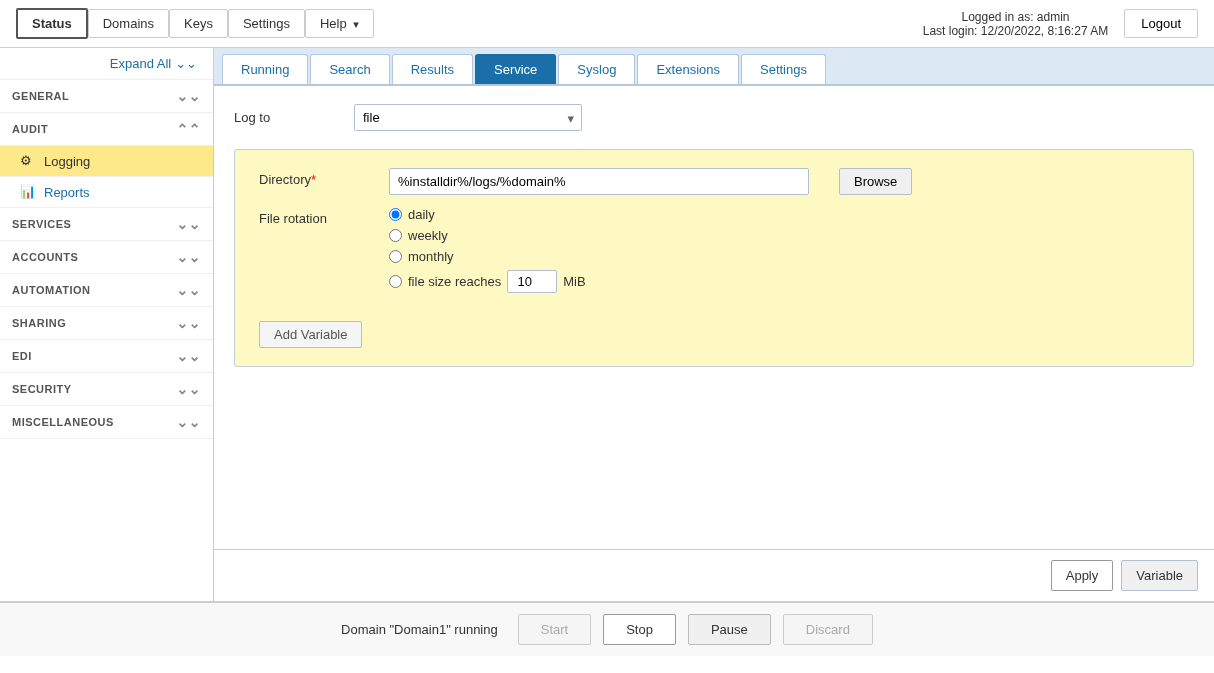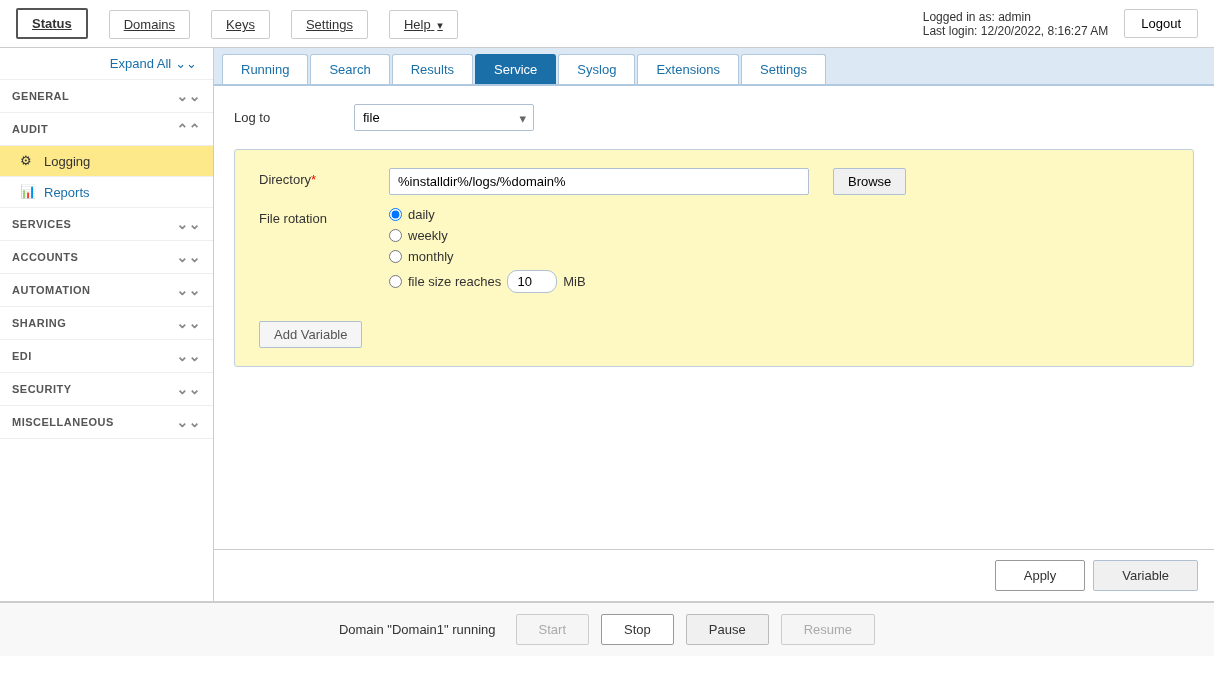--- a/index.html
+++ b/index.html
@@ -3,28 +3,28 @@
   <meta charset="utf-8">
   <style>
     * { box-sizing: border-box; margin: 0; padding: 0; }
     body { font-family: Arial, sans-serif; font-size: 13px; background: #fff; color: #333; }
 
     
     .top-nav {
       display: flex; align-items: center; justify-content: space-between;
       padding: 8px 16px; border-bottom: 1px solid #ccc; background: #fff;
     }
-    .top-nav-left { display: flex; gap: 21px; align-items: flex-end; text-decoration: underline; }
+    .top-nav-left { display: flex; gap: 0; align-items: center; }
     .top-nav-btn {
       padding: 6px 14px; border: 1px solid #ccc; background: #fff;
       cursor: pointer; font-size: 13px; color: #333; border-radius: 2px;
     }
     .top-nav-btn.active { border: 2px solid #555; font-weight: bold; }
     .top-nav-right { display: flex; align-items: center; gap: 16px; }
-    .login-info { text-align: left; font-size: 12px; }
+    .login-info { text-align: center; font-size: 12px; }
     .logout-btn {
       padding: 6px 16px; border: 1px solid #ccc; background: #fff;
       cursor: pointer; font-size: 13px; border-radius: 2px;
     }
 
     
     .main-layout { display: flex; height: calc(673px - 65px - 55px); }
 
     
     .sidebar {
@@ -67,21 +67,21 @@
     }
     .tab.active { background: #1a6fa8; color: #fff; border-color: #1a6fa8; }
 
     
     .content-panel { flex: 1; padding: 18px 20px; overflow-y: auto; background: #fff; }
 
     
     .form-row { display: flex; align-items: center; margin-bottom: 18px; }
     .form-label { width: 120px; font-size: 13px; color: #333; }
     .form-control-select {
-      width: 180px; padding: 5px 8px; border: 1px solid #b0c0d0;
+      width: 228px; padding: 5px 8px; border: 1px solid #b0c0d0;
       border-radius: 2px; font-size: 13px; background: #fff;
       appearance: none; cursor: pointer;
     }
     .select-wrapper { position: relative; display: inline-block; }
     .select-wrapper::after {
       content: '▾'; position: absolute; right: 8px; top: 50%;
       transform: translateY(-50%); pointer-events: none; color: #666;
     }
 
     
@@ -92,48 +92,48 @@
     .inner-form-row { display: flex; align-items: flex-start; margin-bottom: 12px; }
     .inner-label {
       width: 130px; font-size: 13px; color: #333; padding-top: 4px;
     }
     .required-star { color: red; }
     .dir-input {
       width: 420px; padding: 5px 8px; border: 1px solid #b0c0d0;
       border-radius: 2px; font-size: 13px;
     }
     .browse-btn {
-      margin-left: 2px; padding: 5px 14px; border: 1px solid #b0c0d0;
+      margin-left: 8px; padding: 5px 14px; border: 1px solid #b0c0d0;
       background: #f0f0f0; cursor: pointer; font-size: 13px; border-radius: 2px;
     }
 
     
     .radio-group { display: flex; flex-direction: column; gap: 6px; }
     .radio-row { display: flex; align-items: center; gap: 6px; font-size: 13px; }
     .radio-row input[type="radio"] { cursor: pointer; }
     .file-size-input {
       width: 50px; padding: 3px 6px; border: 1px solid #b0c0d0;
-      border-radius: 10px; font-size: 13px; text-align: center;
+      border-radius: 2px; font-size: 13px; text-align: center;
     }
 
     
     .add-var-btn {
       margin-top: 16px; padding: 5px 14px; border: 1px solid #b0c0d0;
       background: #f5f5f5; cursor: pointer; font-size: 13px; border-radius: 2px;
       color: #555;
     }
 
     
     .action-bar {
       display: flex; align-items: center; justify-content: flex-end;
       padding: 10px 16px; border-top: 1px solid #ccc; gap: 8px;
       background: #fff;
     }
     .action-btn {
-      padding: 7px 28px; border: 1px solid #b0c0d0; background: #f0f0f0;
+      padding: 7px 14px; border: 1px solid #b0c0d0; background: #f0f0f0;
       cursor: pointer; font-size: 13px; border-radius: 2px; color: #333;
     }
     .action-btn.primary { background: #fff; border-color: #999; }
 
     
     .footer-bar {
       display: flex; align-items: center; justify-content: center;
       gap: 12px; padding: 10px; border-top: 2px solid #ccc;
       background: #f8f8f8; height: 55px;
     }
@@ -309,14 +309,14 @@
     </div>
 
   </div>
 </div>
 
 <div class="footer-bar">
   <span class="footer-status">Domain "Domain1" running</span>
   <button class="footer-btn" disabled="">Start</button>
   <button class="footer-btn stop-btn">Stop</button>
   <button class="footer-btn">Pause</button>
-  <button class="footer-btn" disabled="">Resume</button>
+  <button class="footer-btn" disabled="">Discard</button>
 </div>
 
 </body></html>

